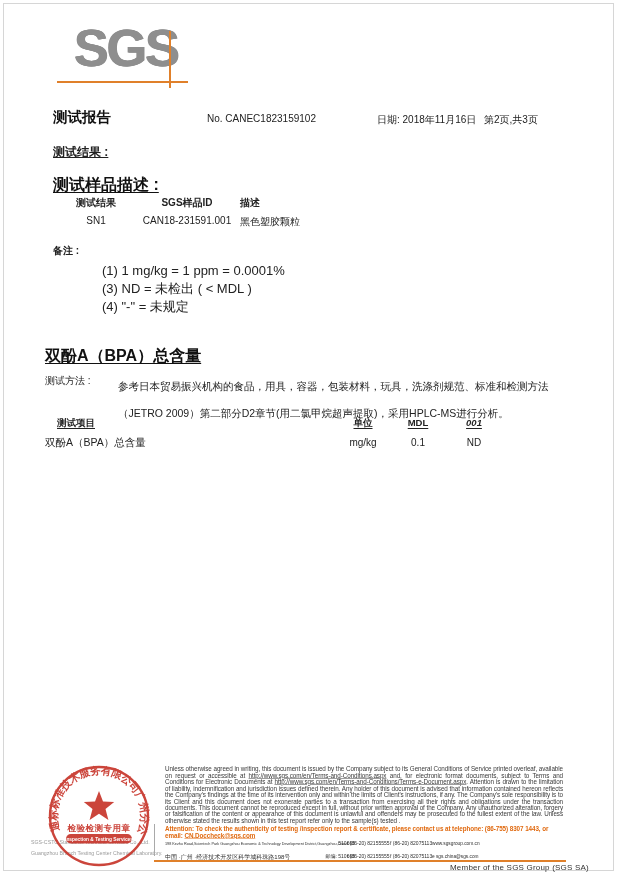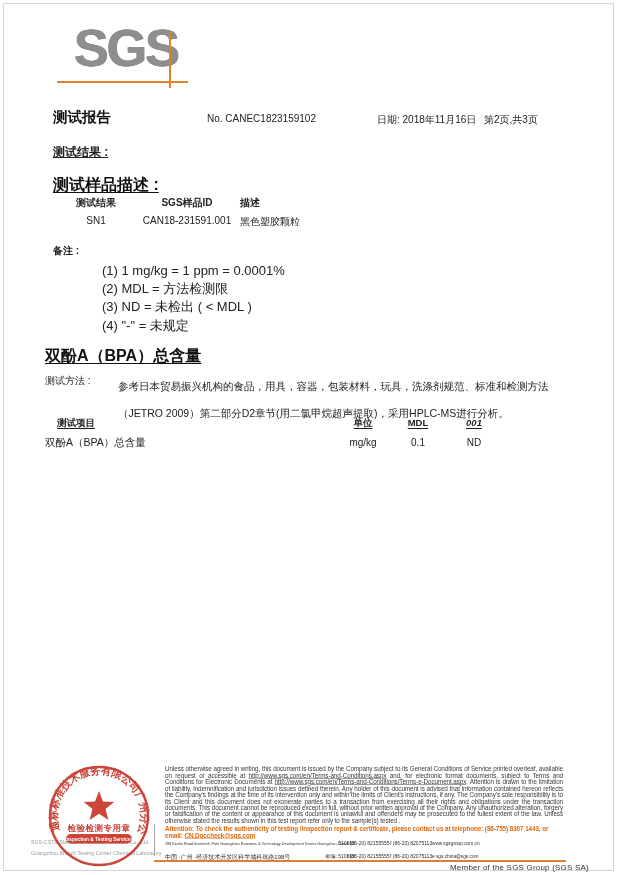--- a/index.html
+++ b/index.html
@@ -72,21 +72,20 @@
     <div class="cell b ctr" style="left:134px;top:196px;width:106px;">SGS样品ID</div>
     <div class="cell b" style="left:240px;top:196px;">描述</div>
     <div class="cell ctr" style="left:58px;top:215px;width:76px;">SN1</div>
     <div class="cell ctr" style="left:134px;top:215px;width:106px;">CAN18-231591.001</div>
     <div class="cell" style="left:240px;top:215px;">黑色塑胶颗粒</div>
   </div>
 
   <div class="cell b" style="left:53px;top:244px;">备注 :</div>
   <div class="abs" style="left:102px;top:262px;">
     <div class="notes-item">(1) 1 mg/kg = 1 ppm = 0.0001%</div>
-    <div class="notes-item">(2) MDL = 方法检测限</div>
     <div class="notes-item">(3) ND = 未检出 ( &lt; MDL )</div>
     <div class="notes-item">(4) "-" = 未规定</div>
   </div>
 
   <div class="abs sec-title" style="left:45px;top:346px;">双酚A（BPA）总含量</div>
   <div class="cell" style="left:45px;top:374px;text-align:right;">测试方法 :</div>
   <div class="method-text">参考日本贸易振兴机构的食品，用具，容器，包装材料，玩具，洗涤剂规范、标准和检测方法（JETRO 2009）第二部分D2章节(用二氯甲烷超声提取)，采用HPLC-MS进行分析。</div>
 
   <div>
     <div class="cell rhead" style="left:57px;top:417px;"><span>测试项目</span></div>

